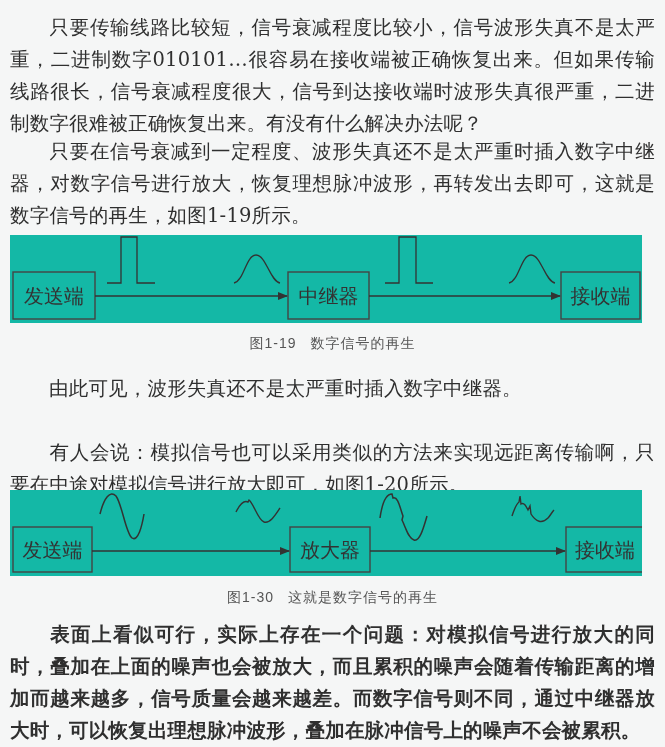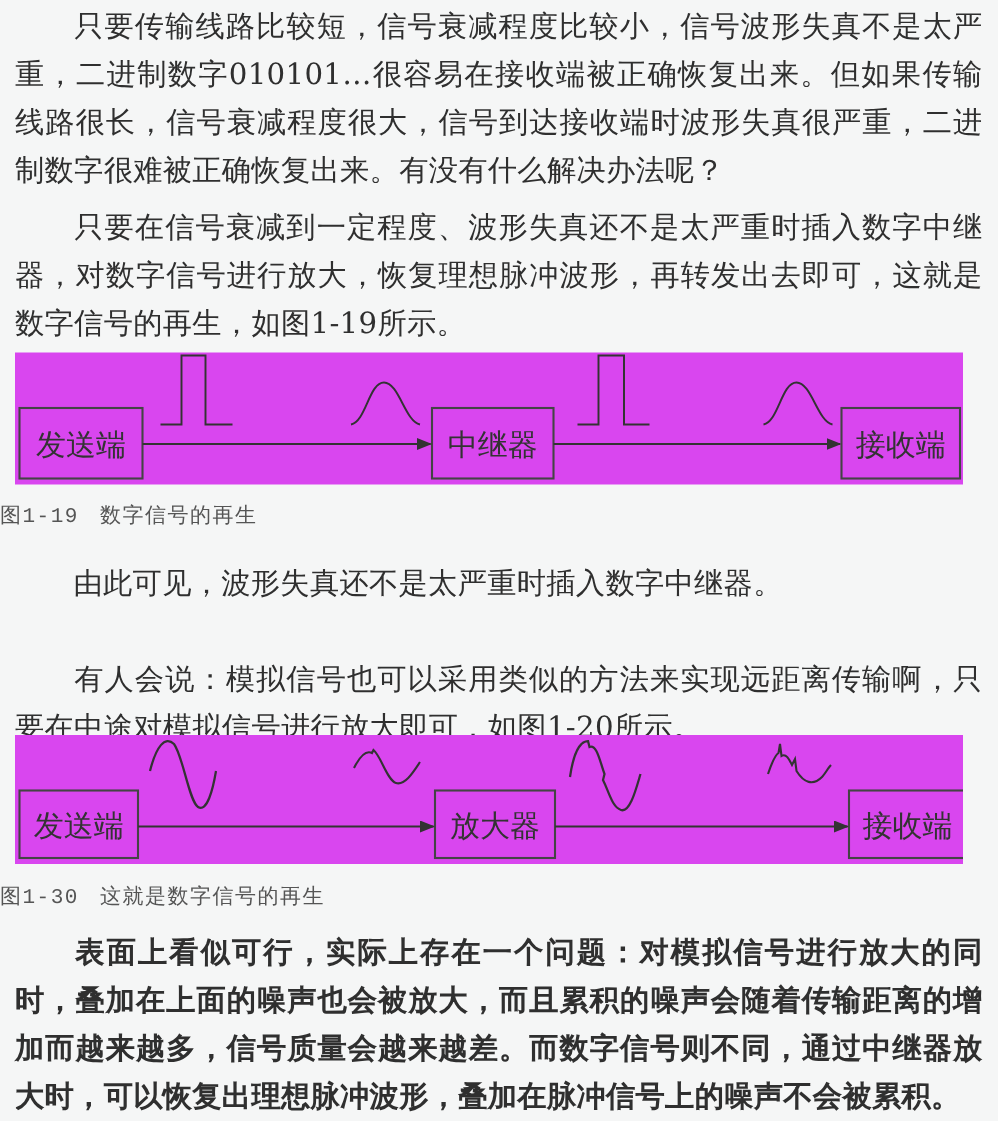--- a/index.html
+++ b/index.html
@@ -13,38 +13,38 @@
   .para {
     position: absolute; left: 10px; width: 645px;
     font-size: 19.5px; line-height: 32px;
     letter-spacing: 0.2px;
     text-align: justify;
     margin: 0;
     color: #2f2f2f;
   }
   .para .indent { display: inline-block; width: 39px; }
   .figure {
-    position: absolute; left: 10px; width: 632px; background: #d946ef;
+    position: absolute; left: 10px; width: 632px; background: #14b8a6;
   }
   .figure svg { display: block; }
   .caption {
-    position: absolute; left: 0; width: 665px; 
+    position: absolute; left: 0; width: 665px; text-align: center;
     font-size: 14px; color: #555; letter-spacing: 1px;
-    font-family: Liberation Mono, monospace;
+    font-family: Liberation Sans, sans-serif;
   }
   .caption .num { margin-right: 14px; }
   svg text {
     font-family: "DejaVu Sans", "Liberation Sans", sans-serif;
     font-size: 20px; fill: #333;
   }
 </style>
 </head>
 <body>
 
-<p class="para" style="top:2px;">
+<p class="para" style="top:12px;">
   <span class="indent"></span><span>只要传输线路比较短，信号衰减程度比较小，信号波形失真不是太严重，二进制数字010101…很容易在接收端被正确恢复出来。但如果传输线路很长，信号衰减程度很大，信号到达接收端时波形失真很严重，二进制数字很难被正确恢复出来。有没有什么解决办法呢？</span>
 </p>
 
 <p class="para" style="top:136px;">
   <span class="indent"></span><span>只要在信号衰减到一定程度、波形失真还不是太严重时插入数字中继器，对数字信号进行放大，恢复理想脉冲波形，再转发出去即可，这就是数字信号的再生，如图1-19所示。</span>
 </p>
 
 <div class="figure" style="top:235px; height:88px;">
   <svg width="632" height="88" viewBox="0 0 632 88">
     <defs>

